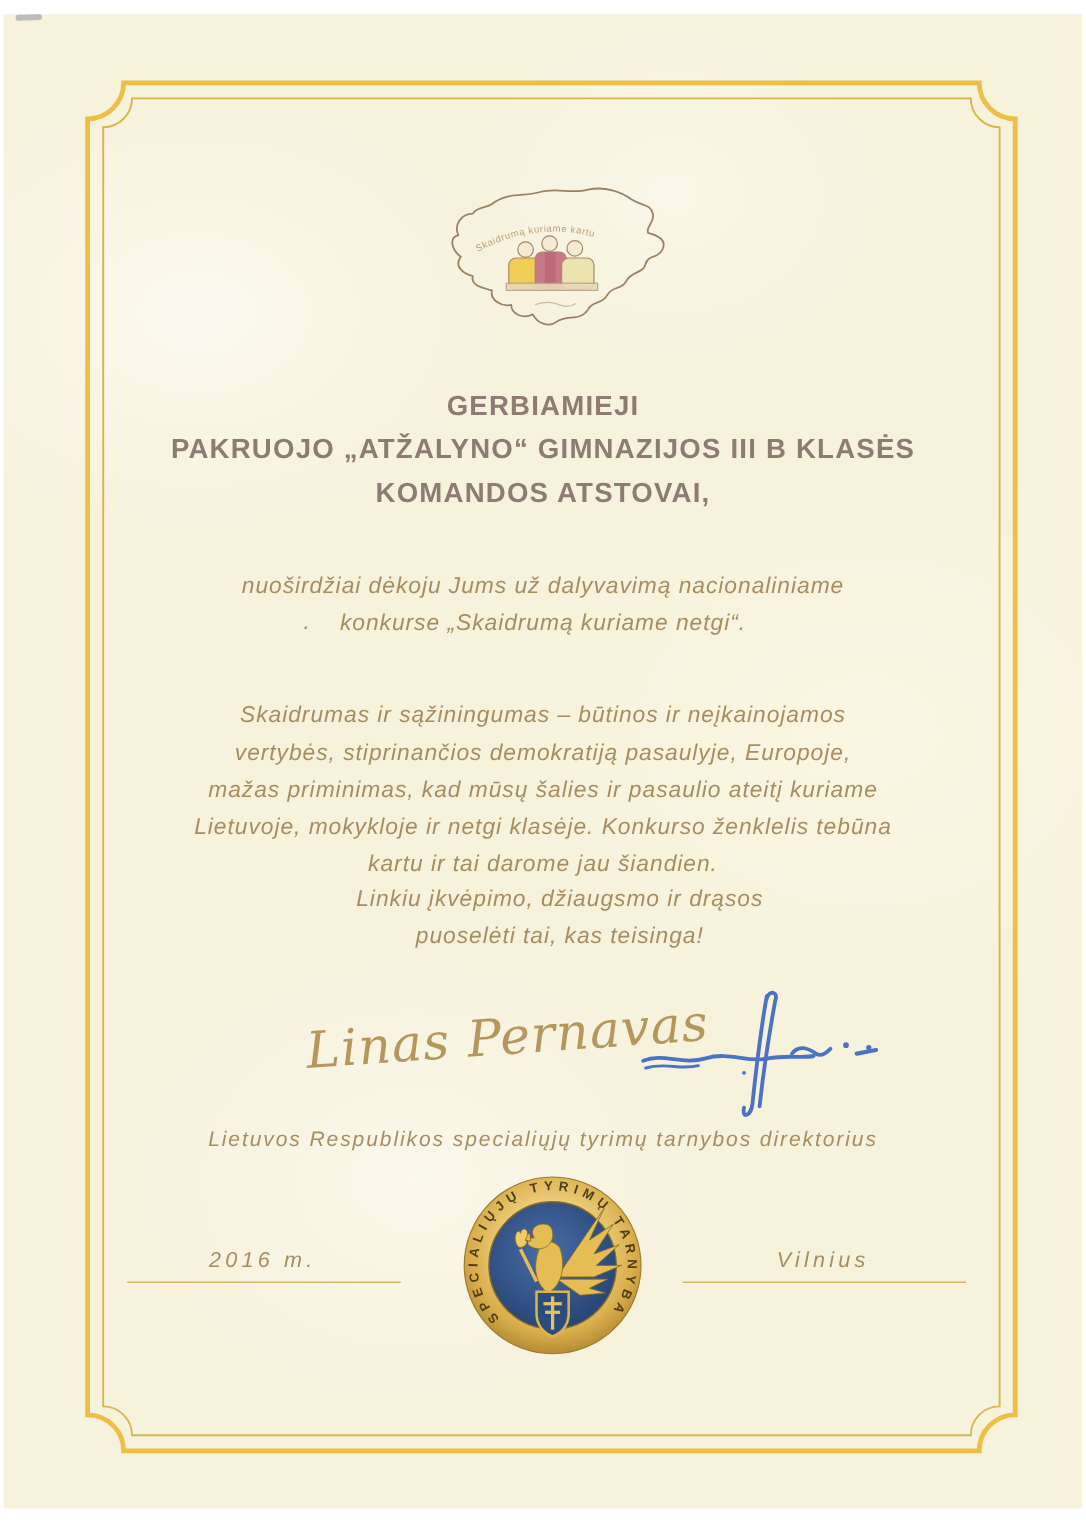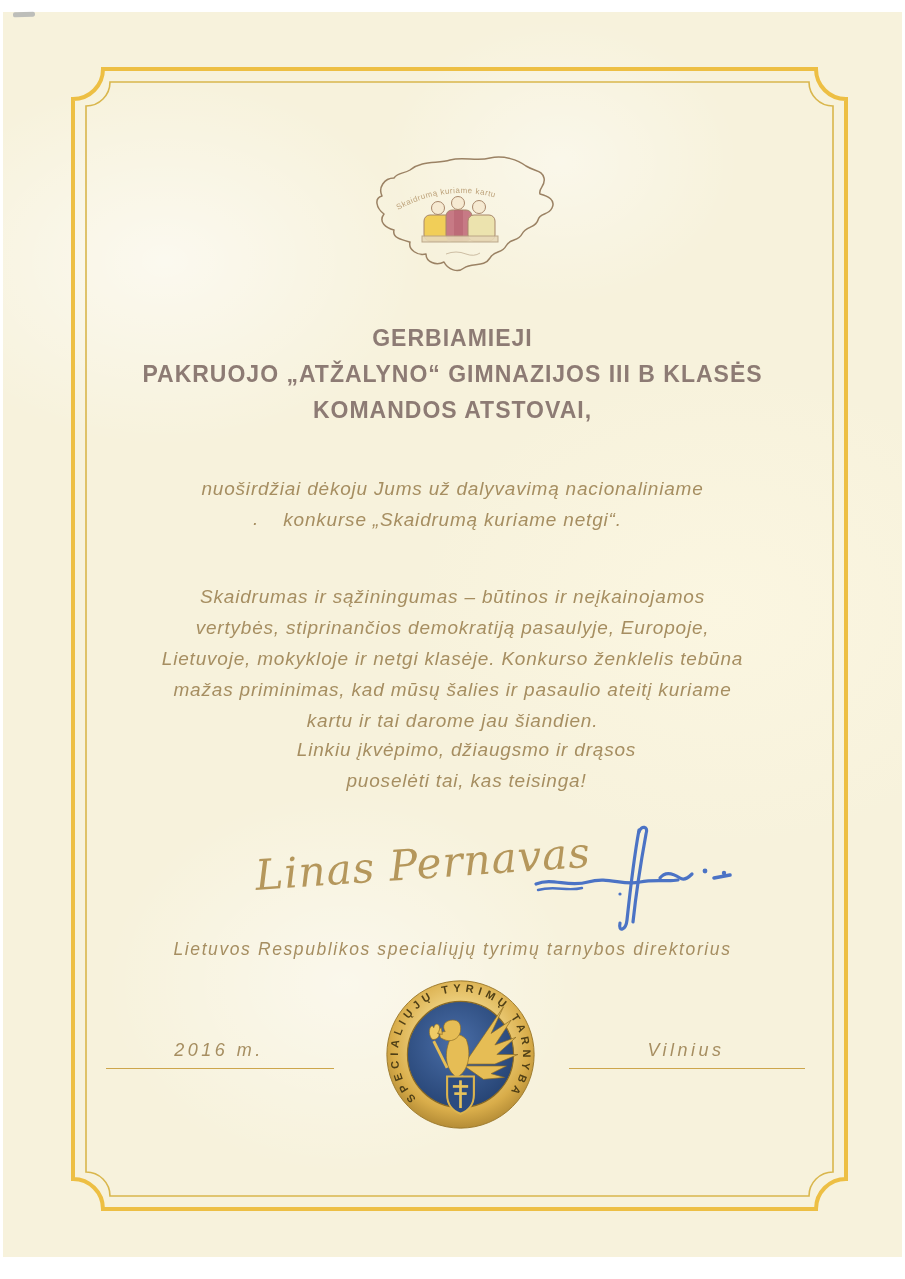--- a/index.html
+++ b/index.html
@@ -106,22 +106,22 @@
 
   <div class="para p1">
     <div>nuoširdžiai dėkoju Jums už dalyvavimą nacionaliniame</div>
     <div>konkurse „Skaidrumą kuriame netgi“.</div>
   </div>
   <span class="stray">.</span>
 
   <div class="para p2">
     <div>Skaidrumas ir sąžiningumas – būtinos ir neįkainojamos</div>
     <div>vertybės, stiprinančios demokratiją pasaulyje, Europoje,</div>
+    <div>mažas priminimas, kad mūsų šalies ir pasaulio ateitį kuriame</div>
     <div>Lietuvoje, mokykloje ir netgi klasėje. Konkurso ženklelis tebūna</div>
-    <div>mažas priminimas, kad mūsų šalies ir pasaulio ateitį kuriame</div>
     <div>kartu ir tai darome jau šiandien.</div>
   </div>
 
   <div class="para p3">
     <div>Linkiu įkvėpimo, džiaugsmo ir drąsos</div>
     <div>puoselėti tai, kas teisinga!</div>
   </div>
 
   <div class="sig-name">Linas Pernavas</div>
 

